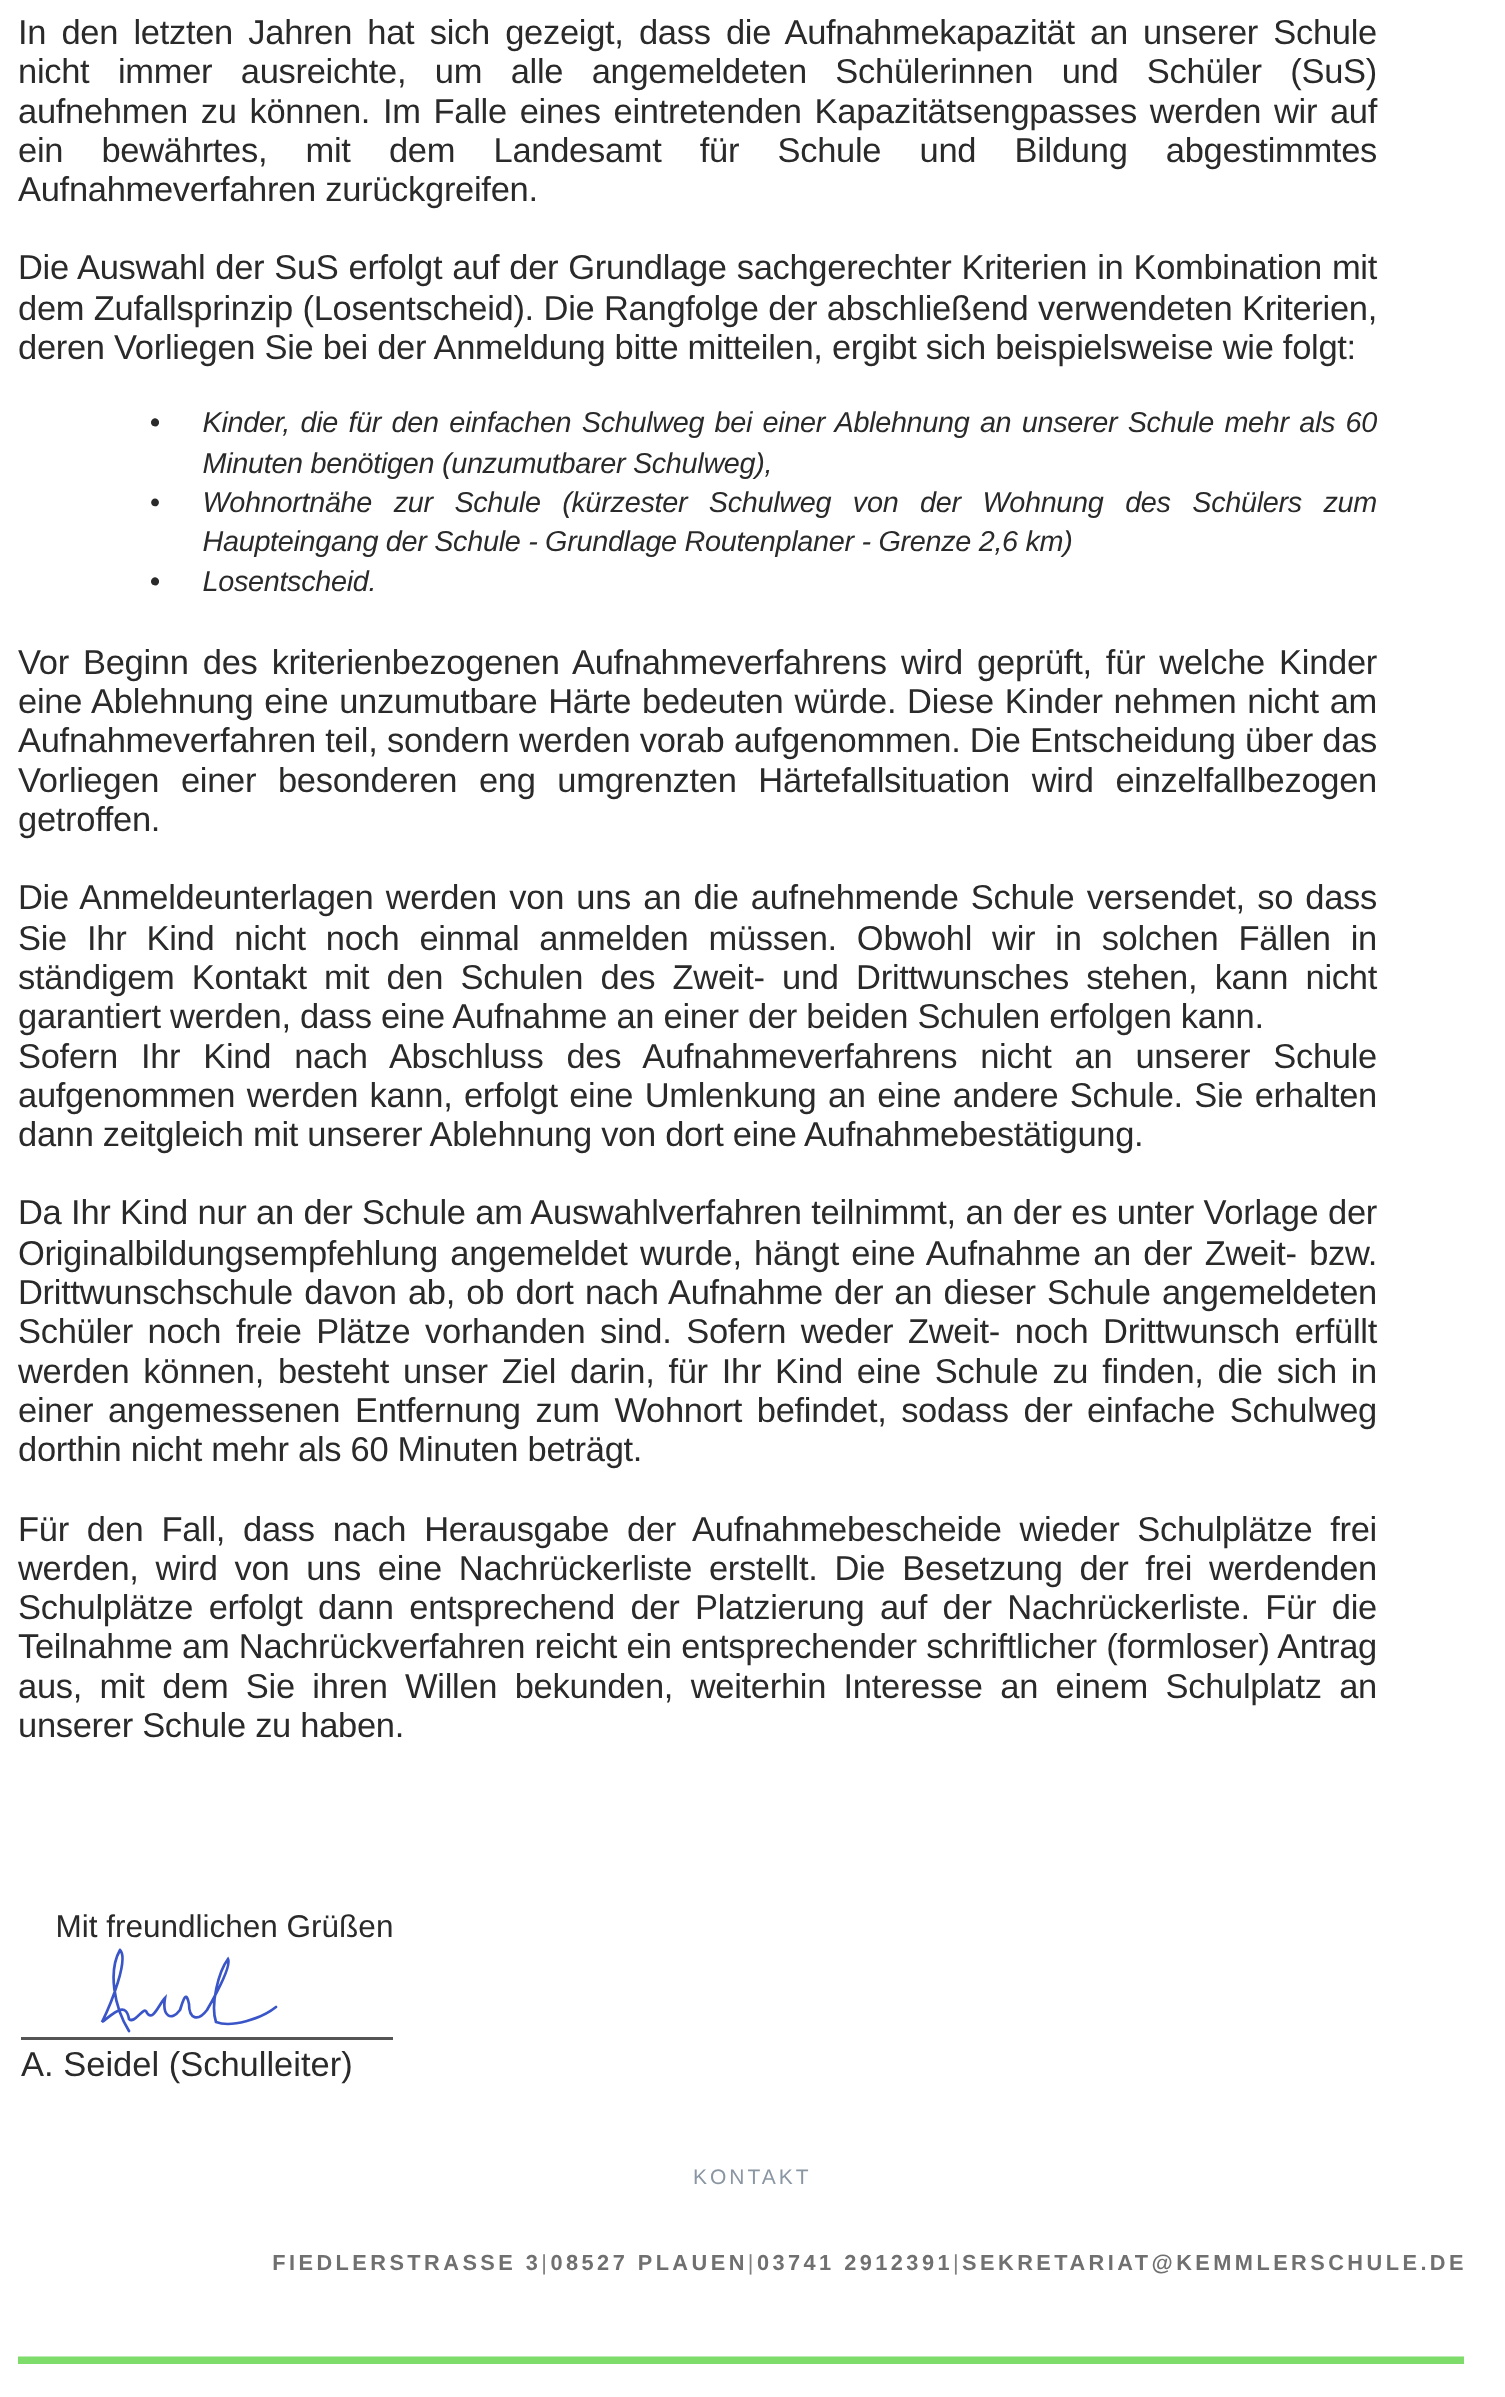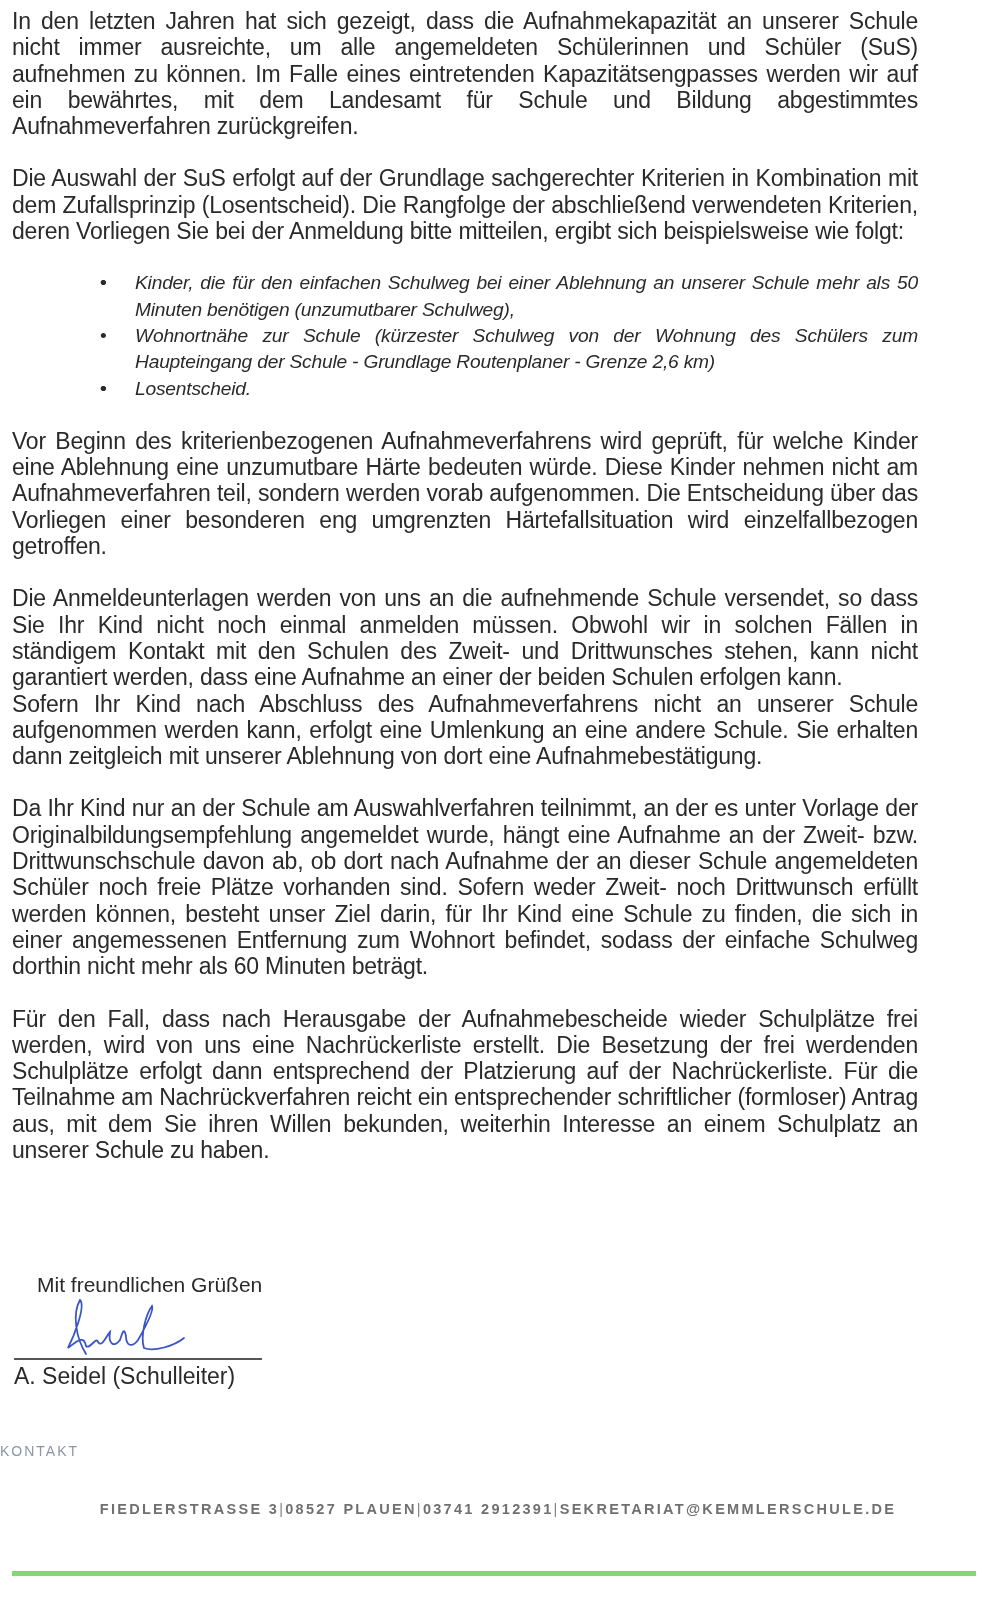--- a/index.html
+++ b/index.html
@@ -24,45 +24,45 @@
   }
   ul.criteria li .bullet {
     position: absolute; left: 88px; top: 0; font-style: normal;
   }
   .sig-block { position: absolute; left: 14px; top: 1272px; }
   .greeting { font-size: 21px; line-height: 26px; margin-left: 23px; }
   .signature { position: absolute; left: 0; top: 24px; width: 250px; height: 62px; }
   .sig-line { position: absolute; left: 0; top: 86px; width: 248px; height: 2px; background: #555; }
   .sig-name { position: absolute; left: 0; top: 91px; font-size: 23px; white-space: nowrap; }
   .kontakt {
-    position: absolute; left: 0; width: 1003px; top: 1443px; text-align: left;
+    position: absolute; left: 0; width: 1003px; top: 1443px; text-align: center;
     font-size: 14px; letter-spacing: 2px; color: #8a96a3;
   }
   .contact-row {
     position: absolute; left: 18px; top: 1501px; width: 960px;
-    display: flex; align-items: center; justify-content: center;
+    display: flex; align-items: center; justify-content: flex-end;
     font-size: 14.5px; font-weight: bold; letter-spacing: 2.3px; color: #707070;
   }
   .contact-row .sep { font-weight: normal; color: #808080; }
   .green-line {
     position: absolute; left: 12px; top: 1571px; width: 964px; height: 5px;
     background: #7ddc6a;
   }
 </style>
 </head>
 <body>
 
 <div class="page">
   <p class="para">In den letzten Jahren hat sich gezeigt, dass die Aufnahmekapazität an unserer Schule nicht immer ausreichte, um alle angemeldeten Schülerinnen und Schüler (SuS) aufnehmen zu können. Im Falle eines eintretenden Kapazitätsengpasses werden wir auf ein bewährtes, mit dem Landesamt für Schule und Bildung abgestimmtes Aufnahmeverfahren zurückgreifen.</p>
   <div class="gap"></div>
   <p class="para">Die Auswahl der SuS erfolgt auf der Grundlage sachgerechter Kriterien in Kombination mit dem Zufallsprinzip (Losentscheid). Die Rangfolge der abschließend verwendeten Kriterien, deren Vorliegen Sie bei der Anmeldung bitte mitteilen, ergibt sich beispielsweise wie folgt:</p>
   <div class="gap"></div>
   <ul class="criteria">
     <li><span class="bullet">•</span></li>
-    <li><span class="bullet">•</span><span>Kinder, die für den einfachen Schulweg bei einer Ablehnung an unserer Schule mehr als 50 Minuten benötigen (unzumutbarer Schulweg),</span></li>
+    <li><span class="bullet">•</span><span>Kinder, die für den einfachen Schulweg bei einer Ablehnung an unserer Schule mehr als 60 Minuten benötigen (unzumutbarer Schulweg),</span></li>
     <li><span class="bullet">•</span><span>Wohnortnähe zur Schule (kürzester Schulweg von der Wohnung des Schülers zum Haupteingang der Schule - Grundlage Routenplaner - Grenze 2,6 km)</span></li>
     <li><span class="bullet">•</span></li>
     <li><span class="bullet">•</span><span>Losentscheid.</span></li>
   </ul>
   <div class="gap"></div>
   <p class="para">Vor Beginn des kriterienbezogenen Aufnahmeverfahrens wird geprüft, für welche Kinder eine Ablehnung eine unzumutbare Härte bedeuten würde. Diese Kinder nehmen nicht am Aufnahmeverfahren teil, sondern werden vorab aufgenommen. Die Entscheidung über das Vorliegen einer besonderen eng umgrenzten Härtefallsituation wird einzelfallbezogen getroffen.</p>
   <div class="gap"></div>
   <p class="para">Die Anmeldeunterlagen werden von uns an die aufnehmende Schule versendet, so dass Sie Ihr Kind nicht noch einmal anmelden müssen. Obwohl wir in solchen Fällen in ständigem Kontakt mit den Schulen des Zweit- und Drittwunsches stehen, kann nicht garantiert werden, dass eine Aufnahme an einer der beiden Schulen erfolgen kann.</p>
   <p class="para">Sofern Ihr Kind nach Abschluss des Aufnahmeverfahrens nicht an unserer Schule aufgenommen werden kann, erfolgt eine Umlenkung an eine andere Schule. Sie erhalten dann zeitgleich mit unserer Ablehnung von dort eine Aufnahmebestätigung.</p>
   <div class="gap"></div>

